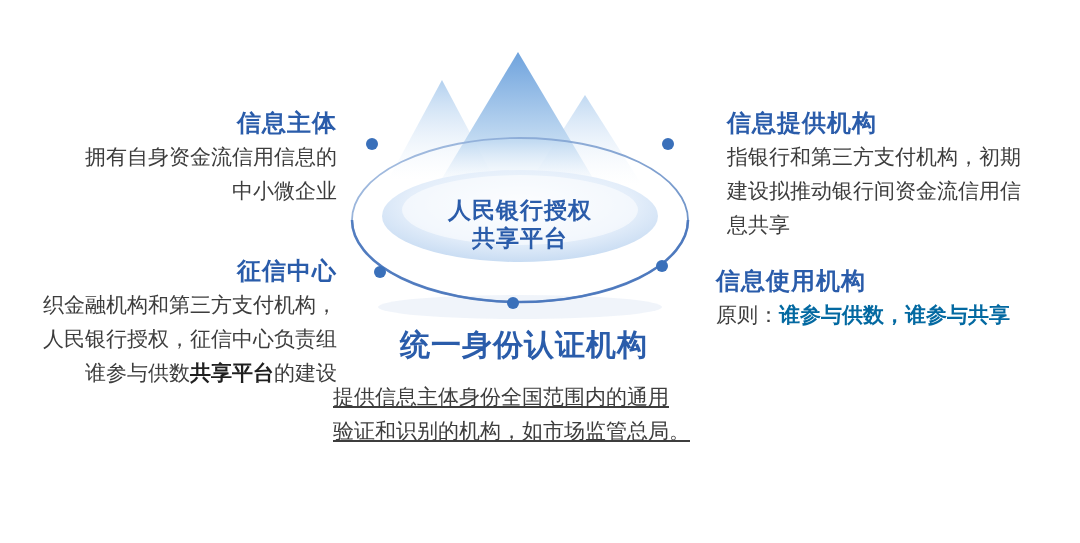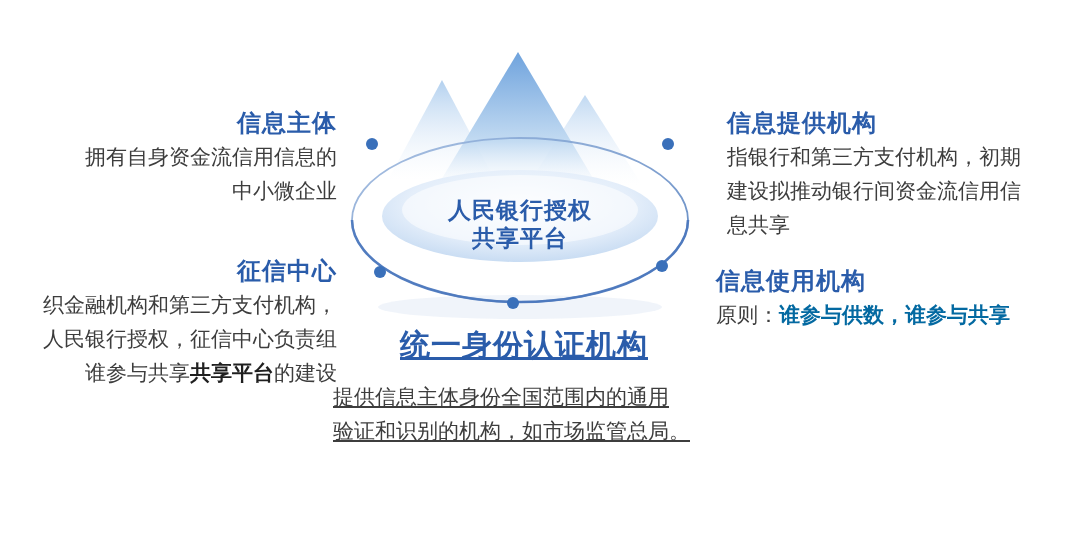--- a/index.html
+++ b/index.html
@@ -40,21 +40,21 @@
   
   #sec-info-subject  { left: 30px;  top: 106px; width: 307px; }
   #sec-credit-center { left: 28px;  top: 254px; width: 309px; }
 
   
   #sec-info-provider { left: 727px; top: 106px; width: 320px; }
   #sec-info-user     { left: 716px; top: 264px; width: 340px; }
 
   
   #sec-identity      { left: 333px; top: 328px; width: 382px; }
-  #sec-identity .sec-title { font-size: 30px; text-decoration: underline; }
+  #sec-identity .sec-title { font-size: 30px; }
   #sec-identity .sec-body  { margin-top: 18px; text-decoration: underline; }
 
   
   #center-graphic {
     position: absolute;
     left: 330px;
     top: 40px;
     width: 395px;
     height: 290px;
   }
@@ -129,21 +129,21 @@
       <div>拥有自身资金流信用信息的</div>
       <div>中小微企业</div>
     </div>
   </div>
 
   <div id="sec-credit-center" class="section align-right">
     <div class="sec-title">征信中心</div>
     <div class="sec-body">
       <div>织金融机构和第三方支付机构，</div>
       <div>人民银行授权，征信中心负责组</div>
-      <div><span>谁参与共享</span><span class="emph-bold">共享平台</span><span>的建设</span></div>
+      <div><span>谁参与供数</span><span class="emph-bold">共享平台</span><span>的建设</span></div>
     </div>
   </div>
 
   <div id="sec-info-provider" class="section align-left">
     <div class="sec-title">信息提供机构</div>
     <div class="sec-body">
       <div>指银行和第三方支付机构，初期</div>
       <div>建设拟推动银行间资金流信用信</div>
       <div>息共享</div>
     </div>

